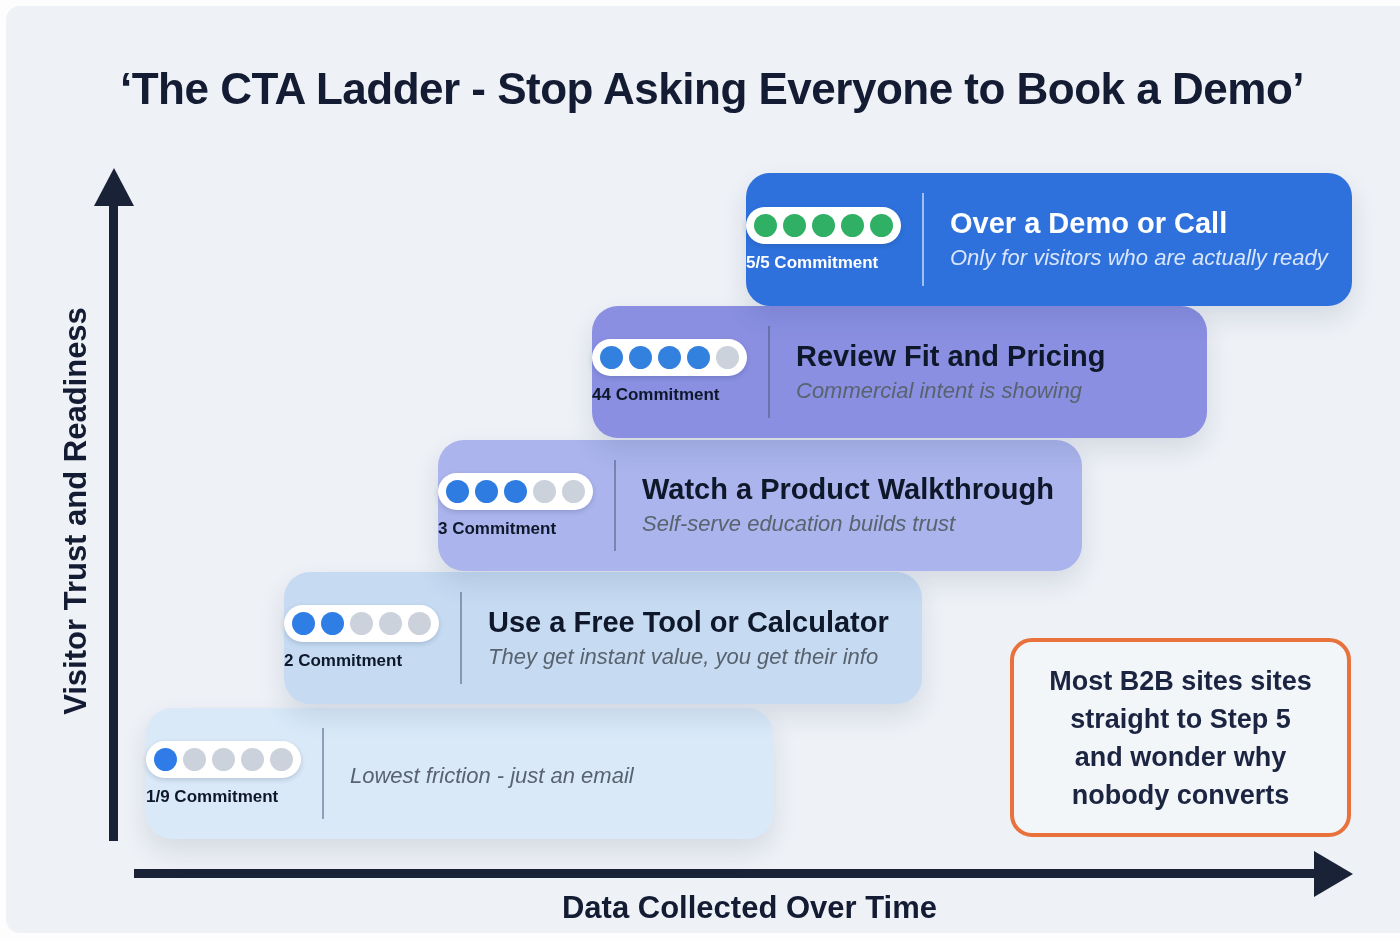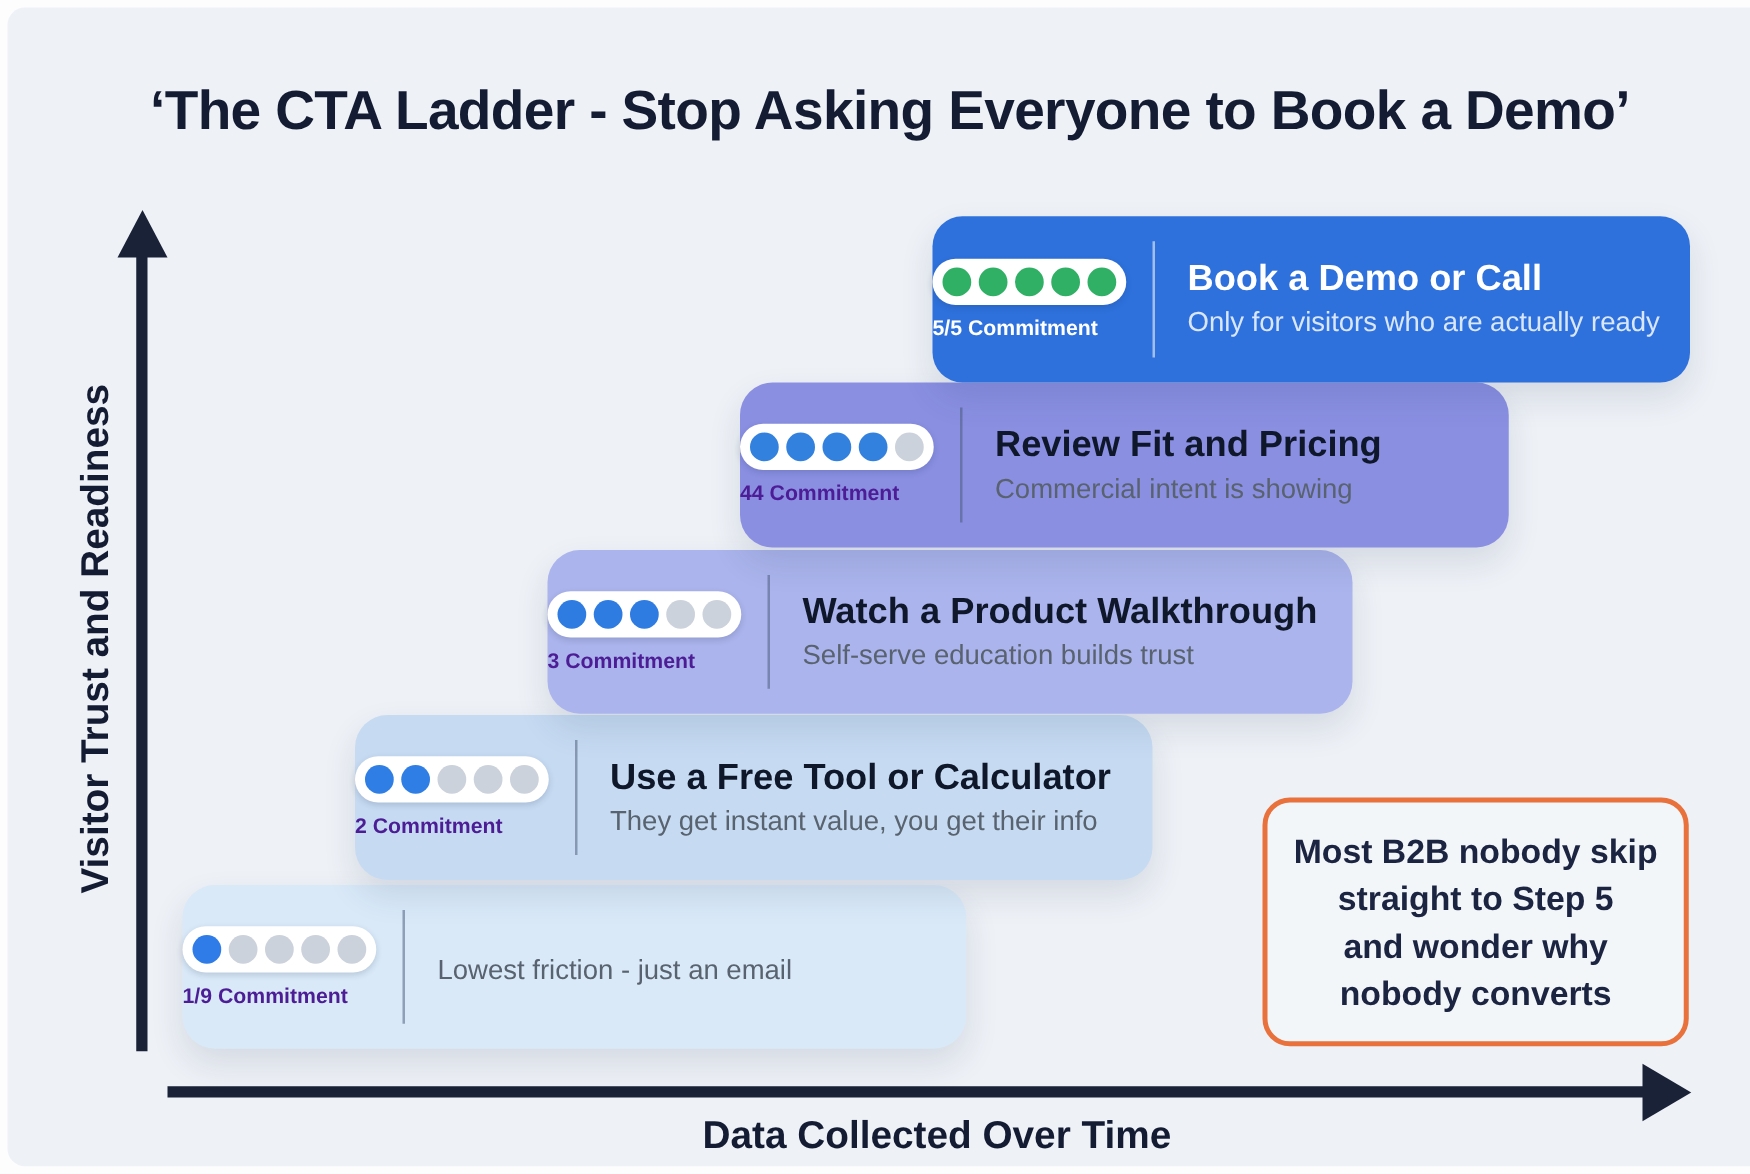--- a/index.html
+++ b/index.html
@@ -76,37 +76,37 @@
   .pill{
     background:#ffffff;
     border-radius:999px;
     padding:7px 8px;
     display:flex;gap:6px;
     box-shadow:0 2px 5px rgba(30,45,80,0.18);
   }
   .dot{width:23px;height:23px;border-radius:50%;display:inline-block;}
   .commitment{
     margin-top:9px;
-    font-size:17px;font-weight:700;color:#4c1d95;
+    font-size:17px;font-weight:700;color:#0f172a;
     white-space:nowrap;
   }
   .divider{
     width:2px;align-self:stretch;
     margin:20px 0;
     background:rgba(70,85,115,0.5);
   }
   .card-right{
     flex:1;padding-left:26px;padding-right:12px;
   }
   .card-title{
     font-size:29px;font-weight:800;color:#0f172a;line-height:1.15;
   }
   .card-subtitle{
     margin-top:5px;
-    font-size:22px;font-weight:400;color:#59636f;line-height:1.2;
+    font-size:22px;font-weight:400;color:#59636f;line-height:1.2;font-style:italic;
   }
   .theme-light .commitment{color:#ffffff;}
   .theme-light .card-title{color:#ffffff;}
   .theme-light .card-subtitle{color:#d9e6fb;}
   .theme-light .divider{background:rgba(255,255,255,0.55);}
   
   .callout{
     position:absolute;left:1004px;top:632px;width:341px;height:199px;
     box-sizing:border-box;
     border:4px solid #e8713c;border-radius:22px;
@@ -209,26 +209,26 @@
             <span class="dot" style="background: rgb(47, 176, 101);"></span>
             <span class="dot" style="background: rgb(47, 176, 101);"></span>
             <span class="dot" style="background: rgb(47, 176, 101);"></span>
             <span class="dot" style="background: rgb(47, 176, 101);"></span>
             <span class="dot" style="background: rgb(47, 176, 101);"></span>
           </div>
         <div class="commitment">5/5 Commitment</div>
       </div>
       <div class="divider"></div>
       <div class="card-right">
-        <div class="card-title">Book a Demo or Call</div>
+        <div class="card-title">Over a Demo or Call</div>
         <div class="card-subtitle">Only for visitors who are actually ready</div>
       </div>
     </div>
 
     <div class="callout">
-        <div>Most B2B nobody skip</div>
+        <div>Most B2B sites sites</div>
         <div>straight to Step 5</div>
         <div>and wonder why</div>
         <div>nobody converts</div>
       </div>
 
   </div>
 </div>
 
 </body></html>

